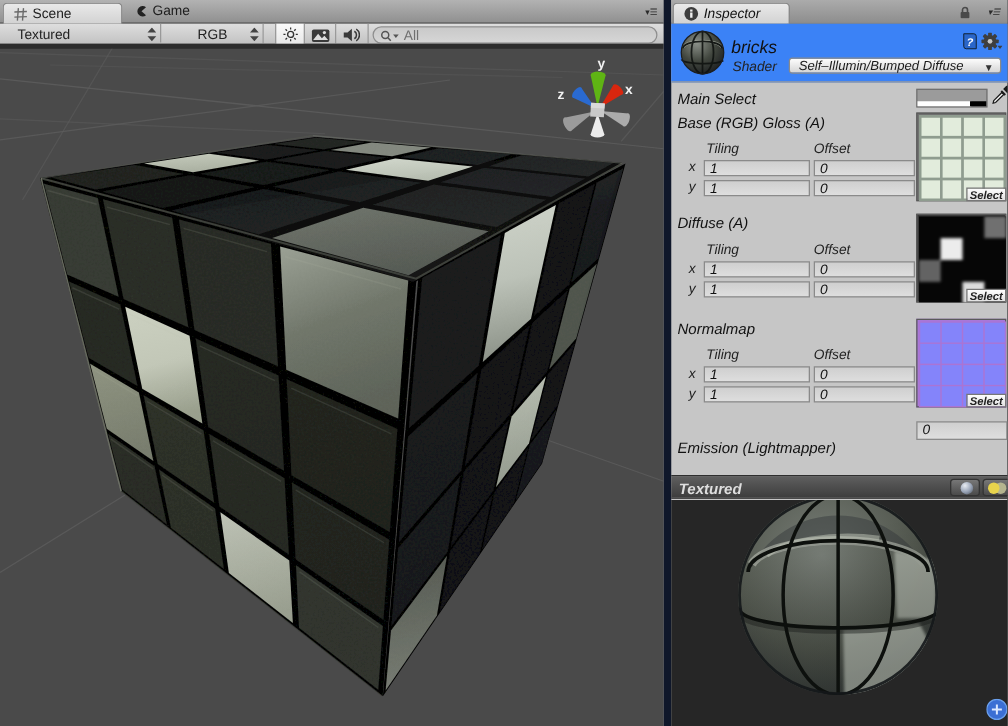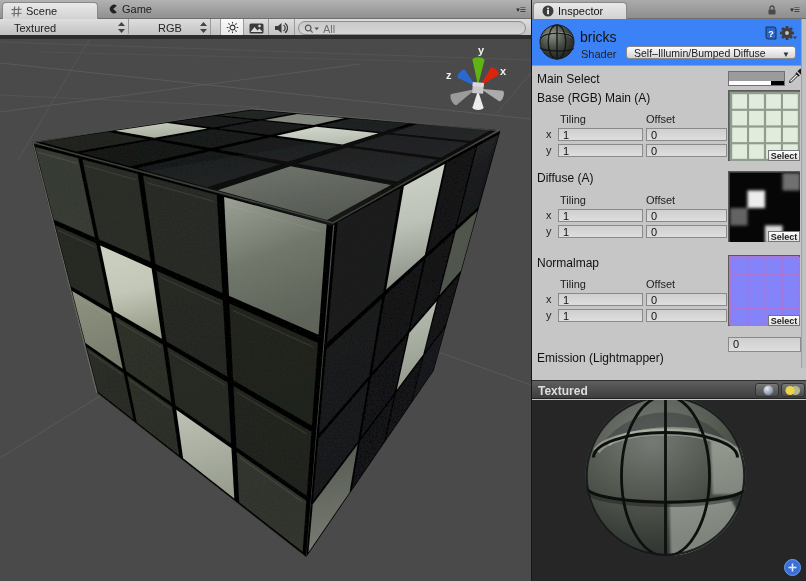--- a/index.html
+++ b/index.html
@@ -249,21 +249,21 @@
 <polygon points="458.1,78.0 464.9,70.0 476.1,86.4" fill="#2a6ad0"></polygon>
         <ellipse cx="461.5" cy="74.0" rx="5.3" ry="2.385" fill="#2a6ad0" transform="rotate(130 461.5 74)"></ellipse>
 <rect x="472.5" y="82.5" width="11" height="11" fill="#c9c9c9" transform="rotate(4 478 88)"></rect>
 <rect x="472.5" y="82.5" width="11" height="4" fill="#d9d9d9" transform="rotate(4 478 88)"></rect>
 <text x="481" y="54" fill="#f2f2f2" font-size="11" text-anchor="middle" font-weight="bold">y</text>
 <text x="500" y="75" fill="#f2f2f2" font-size="11" font-weight="bold">x</text>
 <text x="446" y="79" fill="#f2f2f2" font-size="11" font-weight="bold">z</text>
 </svg></div>
 </div>
 
-<div class="panel" style="left:531px;top:0;width:275px;height:581px;background:#c6c6c6;border-left:1px solid #0f172a;">
+<div class="panel" style="left:531px;top:0;width:275px;height:581px;background:#c6c6c6;border-left:6px solid #0f172a;font-style:italic;">
  <div class="tabbar" style="background:linear-gradient(#ababab,#8e8e8e);">
   <div class="tab" style="left:1px;width:94px;color:#111;">
    <svg width="12" height="12" style="margin-right:4px" viewBox="0 0 12 12">
           <circle cx="6" cy="6" r="5.5" fill="#3c3c3c"></circle>
           <rect x="5.1" y="5" width="1.9" height="4.2" fill="#eee"></rect>
           <rect x="5.1" y="2.6" width="1.9" height="1.7" fill="#eee"></rect>
         </svg>
    Inspector</div>
   <svg style="position:absolute;right:29px;top:5px" width="10" height="10" viewBox="0 0 10 10">
    <rect x="1.5" y="4.5" width="7" height="5" rx="0.8" fill="#4a4a4a"></rect>
@@ -323,21 +323,21 @@
  <div style="position:absolute;left:5px;top:72px;font-size:12px;color:#111;">Main Select</div>
  <div style="position:absolute;left:196px;top:71px;width:57px;height:15px;border:1px solid #707070;background:#9b9b9b;">
    <div style="position:absolute;left:0;bottom:0;width:43px;height:4px;background:#fff;"></div>
    <div style="position:absolute;right:0;bottom:0;width:13px;height:4px;background:#000;"></div>
  </div>
  <svg style="position:absolute;left:255px;top:66px" width="19" height="19" viewBox="0 0 19 19">
   <path d="M3 14.5 L9.5 8 L11 9.5 L4.5 16 L2.5 16.5 Z" fill="#f2f2f2" stroke="#1a1a1a" stroke-width="1"></path>
   <path d="M10.5 5.2 L13.8 8.5 L15.8 6.5 a2.3 2.3 0 0 0 -3.3 -3.3 Z" fill="#1a1a1a"></path>
   <line x1="9" y1="6.8" x2="12.2" y2="10" stroke="#1a1a1a" stroke-width="1.6"></line>
     </svg>
- <div style="position:absolute;left:5px;top:91px;font-size:12px;color:#111;">Base (RGB) Main (A)</div>
+ <div style="position:absolute;left:5px;top:91px;font-size:12px;color:#111;">Base (RGB) Gloss (A)</div>
  <div style="position:absolute;left:5px;top:171px;font-size:12px;color:#111;">Diffuse (A)</div>
  <div style="position:absolute;left:5px;top:256px;font-size:12px;color:#111;">Normalmap</div>
  <div style="position:absolute;left:5px;top:339px;font-size:12px;color:#111;margin-top:12px;">Emission (Lightmapper)</div>
  <div style="position:absolute;left:196px;top:337px;width:73px;height:15px;background:linear-gradient(#cfcfcf,#dedede);border:1px solid #8a8a8a;font-size:11px;color:#111;padding-left:4px;">0</div>
  <div style="position:absolute;left:28px;top:113px;font-size:11px;color:#222;">Tiling</div>
 <div style="position:absolute;left:114px;top:113px;font-size:11px;color:#222;">Offset</div>
     <div style="position:absolute;left:14px;top:128px;font-size:11px;color:#222;">x</div>
 <div class="tfield" style="left:26px;top:128px;width:85px;">1</div>
 <div class="tfield" style="left:114px;top:128px;width:81px;">0</div>
     <div style="position:absolute;left:14px;top:144px;font-size:11px;color:#222;">y</div>

